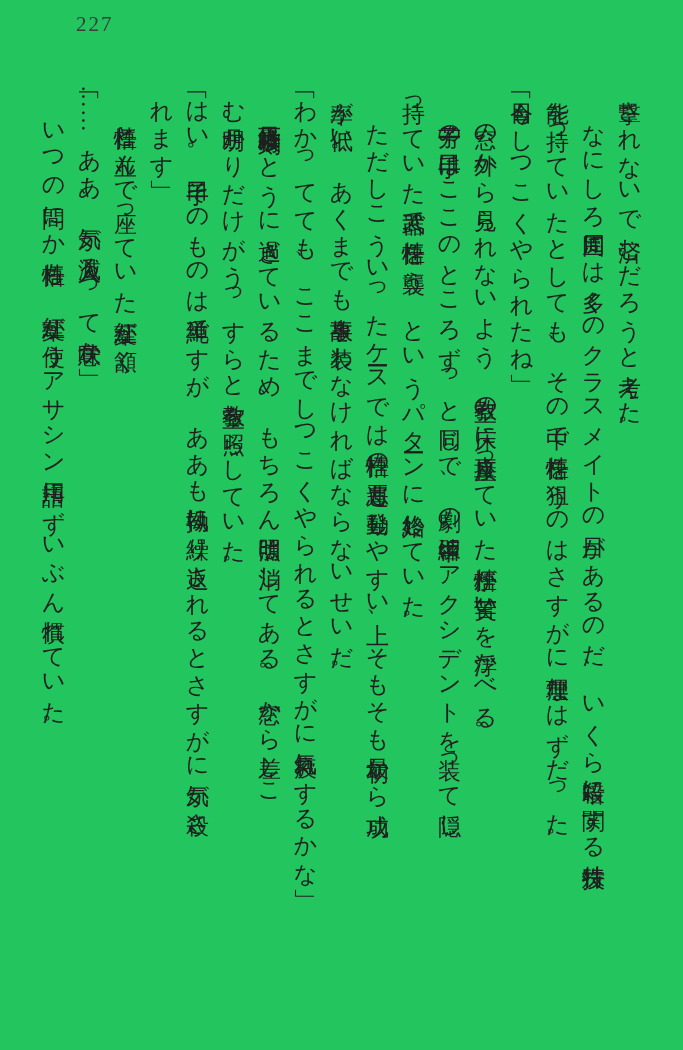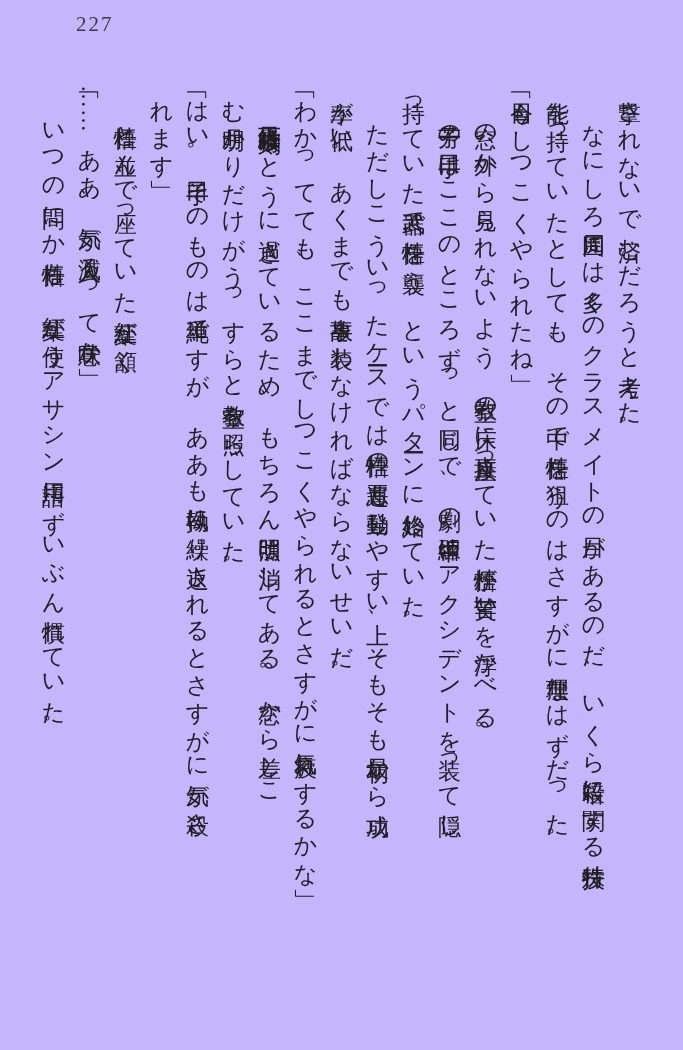--- a/index.html
+++ b/index.html
@@ -45,21 +45,21 @@
     padding: 0;
   }
   .text-column.indent {
     padding-top: 24px;
     height: 906px;
   }
 </style>
 </head>
 <body style="background: rgb(253, 253, 251);">
 
-<div class="page" style="background: #c4b5fd;">
+<div class="page" style="background: #22c55e;">
   <div class="page-number" style="color: rgb(60, 60, 60);">227</div>
   <div class="text-block" id="text-block" style="color: rgb(31, 31, 31);">
       <div class="text-column">撃されないで済むだろうと考えた。</div>
       <div class="text-column indent">なにしろ周囲には多くのクラスメイトの目があるのだ、いくら暗殺に関する特殊技</div>
       <div class="text-column">能を持っていたとしても、その中で桂悟を狙うのはさすがに無理なはずだった。</div>
       <div class="text-column">「今日もしつこくやられたね」</div>
       <div class="text-column indent">窓の外から見られないよう、教室の床に直接座っていた桂悟が苦笑いを浮かべる。</div>
       <div class="text-column indent">芳子の手口はここのところずっと同じで、劇の練習中にアクシデントを装って隠し</div>
       <div class="text-column">持っていた武器で桂悟を襲う、というパターンに終始していた。</div>
       <div class="text-column indent">ただしこういったケースでは桂悟の悪運も発動しやすい上、そもそも最初から成功</div>

